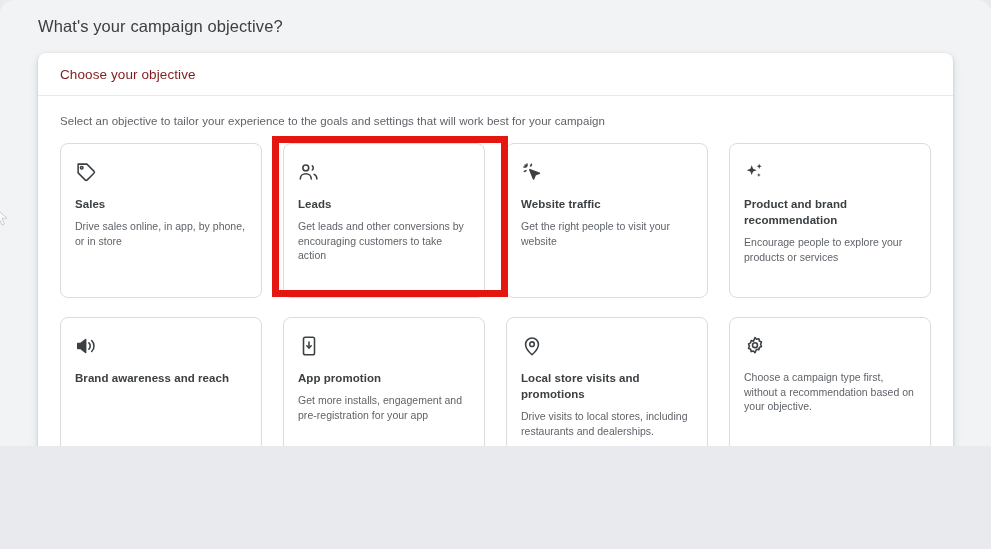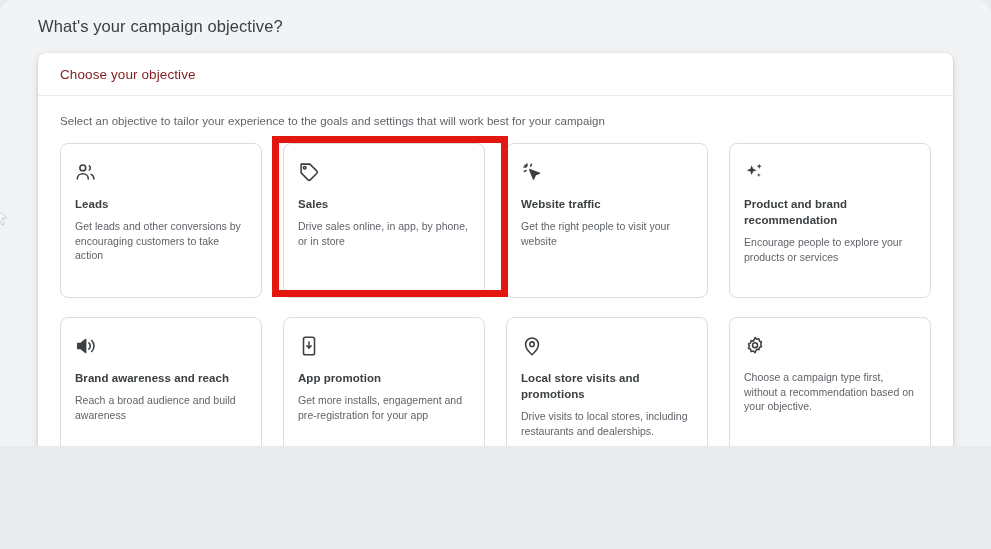--- a/index.html
+++ b/index.html
@@ -186,44 +186,44 @@
       <span class="dialog-header-title">Choose your objective</span>
     </div>
 
     <div class="dialog-subtitle">Select an objective to tailor your experience to the goals and settings that will work best for your campaign</div>
 
     <div class="grid">
 
       <div class="objective-card">
         <div class="card-icon">
           <svg viewBox="0 0 24 24" fill="none" stroke="currentColor" stroke-width="1.7" stroke-linecap="round" stroke-linejoin="round">
+            <path d="M20.6 13.4 13.4 20.6a1.7 1.7 0 0 1-2.4 0l-7.6-7.6V3.4h9.6l7.6 7.6a1.7 1.7 0 0 1 0 2.4z"></path>
+            <circle cx="7.3" cy="7.3" r="1.4"></circle>
+          </svg>
+        </div>
+        <div class="card-title">Sales</div>
+        <div class="card-desc">Drive sales online, in app, by phone, or in store</div>
+      </div>
+
+      <div class="objective-card">
+        <div class="card-icon">
+          <svg viewBox="0 0 24 24" fill="none" stroke="currentColor" stroke-width="1.7" stroke-linecap="round" stroke-linejoin="round">
             <circle cx="8.5" cy="7.5" r="3.2"></circle>
             <path d="M2.5 19.5c0-3.3 2.7-5.6 6-5.6s6 2.3 6 5.6"></path>
             <path d="M15.6 5.2a3 3 0 0 1 0 4.6"></path>
             <path d="M17.6 14.6c1.8.7 3 2.4 3 4.9"></path>
           </svg>
         </div>
         <div class="card-title">Leads</div>
         <div class="card-desc">Get leads and other conversions by encouraging customers to take action</div>
       </div>
 
       <div class="objective-card">
         <div class="card-icon">
           <svg viewBox="0 0 24 24" fill="none" stroke="currentColor" stroke-width="1.7" stroke-linecap="round" stroke-linejoin="round">
-            <path d="M20.6 13.4 13.4 20.6a1.7 1.7 0 0 1-2.4 0l-7.6-7.6V3.4h9.6l7.6 7.6a1.7 1.7 0 0 1 0 2.4z"></path>
-            <circle cx="7.3" cy="7.3" r="1.4"></circle>
-          </svg>
-        </div>
-        <div class="card-title">Sales</div>
-        <div class="card-desc">Drive sales online, in app, by phone, or in store</div>
-      </div>
-
-      <div class="objective-card">
-        <div class="card-icon">
-          <svg viewBox="0 0 24 24" fill="none" stroke="currentColor" stroke-width="1.7" stroke-linecap="round" stroke-linejoin="round">
             <path d="M9.6 9.4 20 13.3l-4.5 1.8-1.8 4.5z" fill="currentColor"></path>
             <path d="M6.5 3.2v2.1M3.2 6.5h2.1M4.4 4.4l1.5 1.5M11.4 3.6l-.9 1.9M3.6 11.4l1.9-.9"></path>
           </svg>
         </div>
         <div class="card-title">Website traffic</div>
         <div class="card-desc">Get the right people to visit your website</div>
       </div>
 
       <div class="objective-card">
         <div class="card-icon">
@@ -239,21 +239,20 @@
 
       <div class="objective-card">
         <div class="card-icon">
           <svg viewBox="0 0 24 24" fill="none" stroke="currentColor" stroke-width="1.7" stroke-linecap="round" stroke-linejoin="round">
             <path d="M3 9.2h3.4L11.6 5v14l-5.2-4.2H3z" fill="currentColor"></path>
             <path d="M15.2 8.6a4.7 4.7 0 0 1 0 6.8"></path>
             <path d="M18.2 6a8.4 8.4 0 0 1 0 12"></path>
           </svg>
         </div>
         <div class="card-title">Brand awareness and reach</div>
-        <div class="card-desc">Reach a broad audience and build awareness</div>
       </div>
 
       <div class="objective-card">
         <div class="card-icon">
           <svg viewBox="0 0 24 24" fill="none" stroke="currentColor" stroke-width="1.7" stroke-linecap="round" stroke-linejoin="round">
             <rect x="6" y="2.4" width="12" height="19.2" rx="2"></rect>
             <path d="M12 7.6v6.6"></path>
             <path d="M9.6 11.8 12 14.2l2.4-2.4"></path>
           </svg>
         </div>

